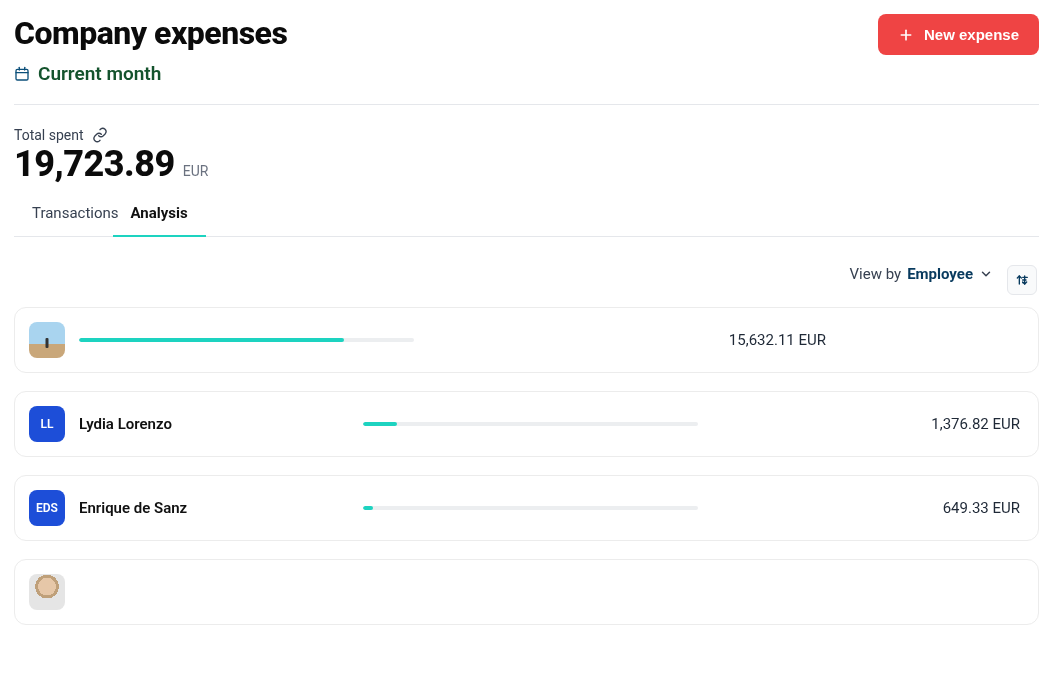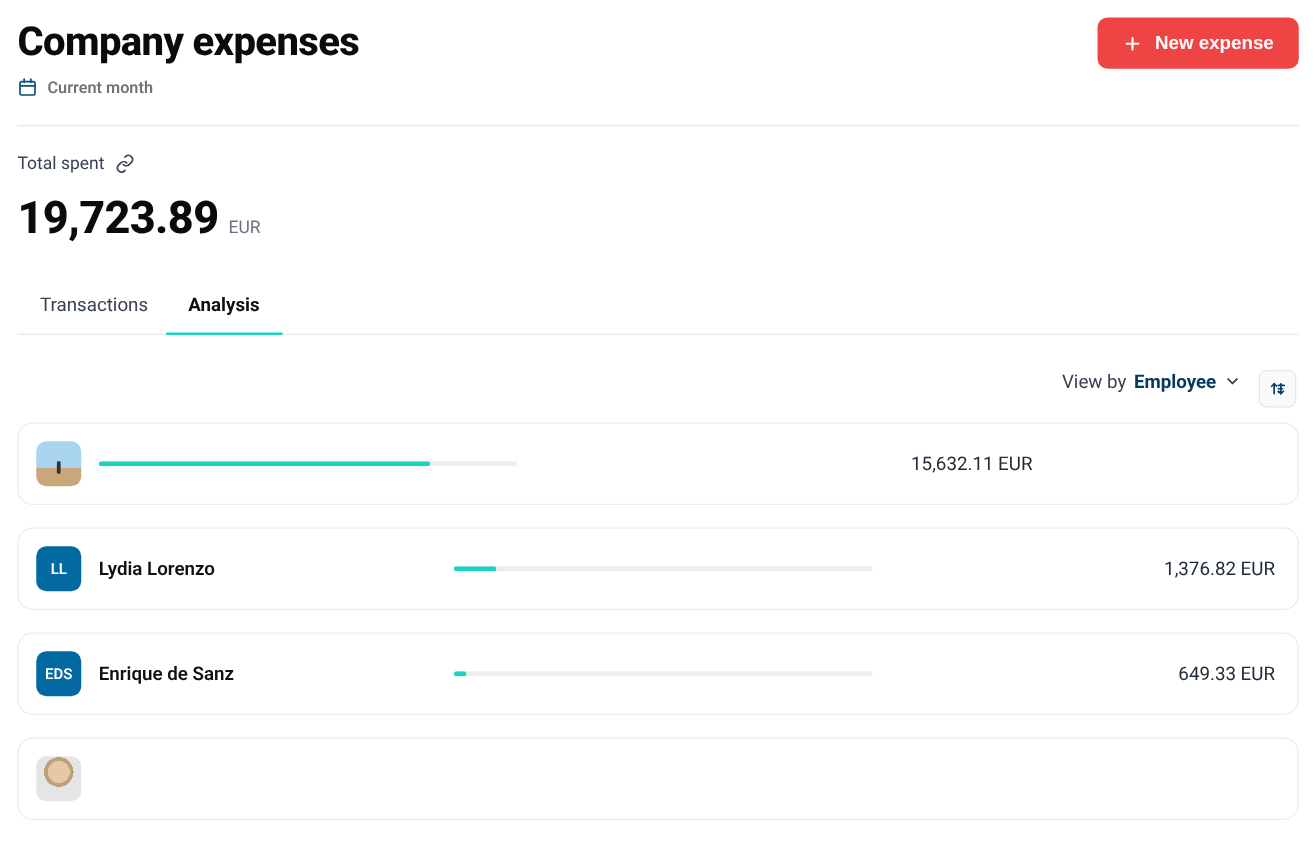--- a/index.html
+++ b/index.html
@@ -23,23 +23,23 @@
       font-size: 32px;
       font-weight: 800;
       letter-spacing: -0.5px;
       color: #0b0b0b;
     }
     .date-filter {
       display: inline-flex;
       align-items: center;
       gap: 8px;
       margin-top: 10px;
-      color: #737373;
+      color: #14532d;
       font-weight: 600;
-      font-size: 13px;
+      font-size: 19px;
       cursor: pointer;
     }
     .date-filter svg {
       width: 16px;
       height: 16px;
       stroke: #0b4f7a;
     }
     .new-expense-btn {
       background: #ef4444;
       color: #fff;
@@ -75,36 +75,36 @@
     }
     .total-label-row svg {
       width: 16px;
       height: 16px;
       stroke: #374151;
     }
     .total-amount-row {
       display: flex;
       align-items: baseline;
       gap: 8px;
-      margin-top: 14px;
+      margin-top: 0;
     }
     .total-amount {
       font-size: 36px;
       font-weight: 800;
       letter-spacing: -0.5px;
       color: #0b0b0b;
     }
     .total-currency {
       font-size: 14px;
       color: #6b7280;
     }
     .tabs {
       display: flex;
-      gap: 32px;
-      margin-top: 40px;
+      gap: 12px;
+      margin-top: 19px;
       border-bottom: 1px solid #e5e7eb;
       padding-left: 18px;
     }
     .tab {
       padding-bottom: 14px;
       font-size: 15px;
       color: #374151;
       cursor: pointer;
       position: relative;
     }
@@ -176,21 +176,21 @@
       display: grid;
       grid-template-columns: 36px 270px 1fr 180px;
       align-items: center;
       gap: 14px;
       cursor: pointer;
     }
     .avatar {
       width: 36px;
       height: 36px;
       border-radius: 8px;
-      background: #0369a1;
+      background: #1d4ed8;
       color: #fff;
       font-size: 12px;
       font-weight: 600;
       display: flex;
       align-items: center;
       justify-content: center;
       overflow: hidden;
     }
     .avatar.photo1 {
       background: linear-gradient(to bottom, #a9d4ef 0%, #a9d4ef 60%, #c9a77a 60%, #c9a77a 100%);

